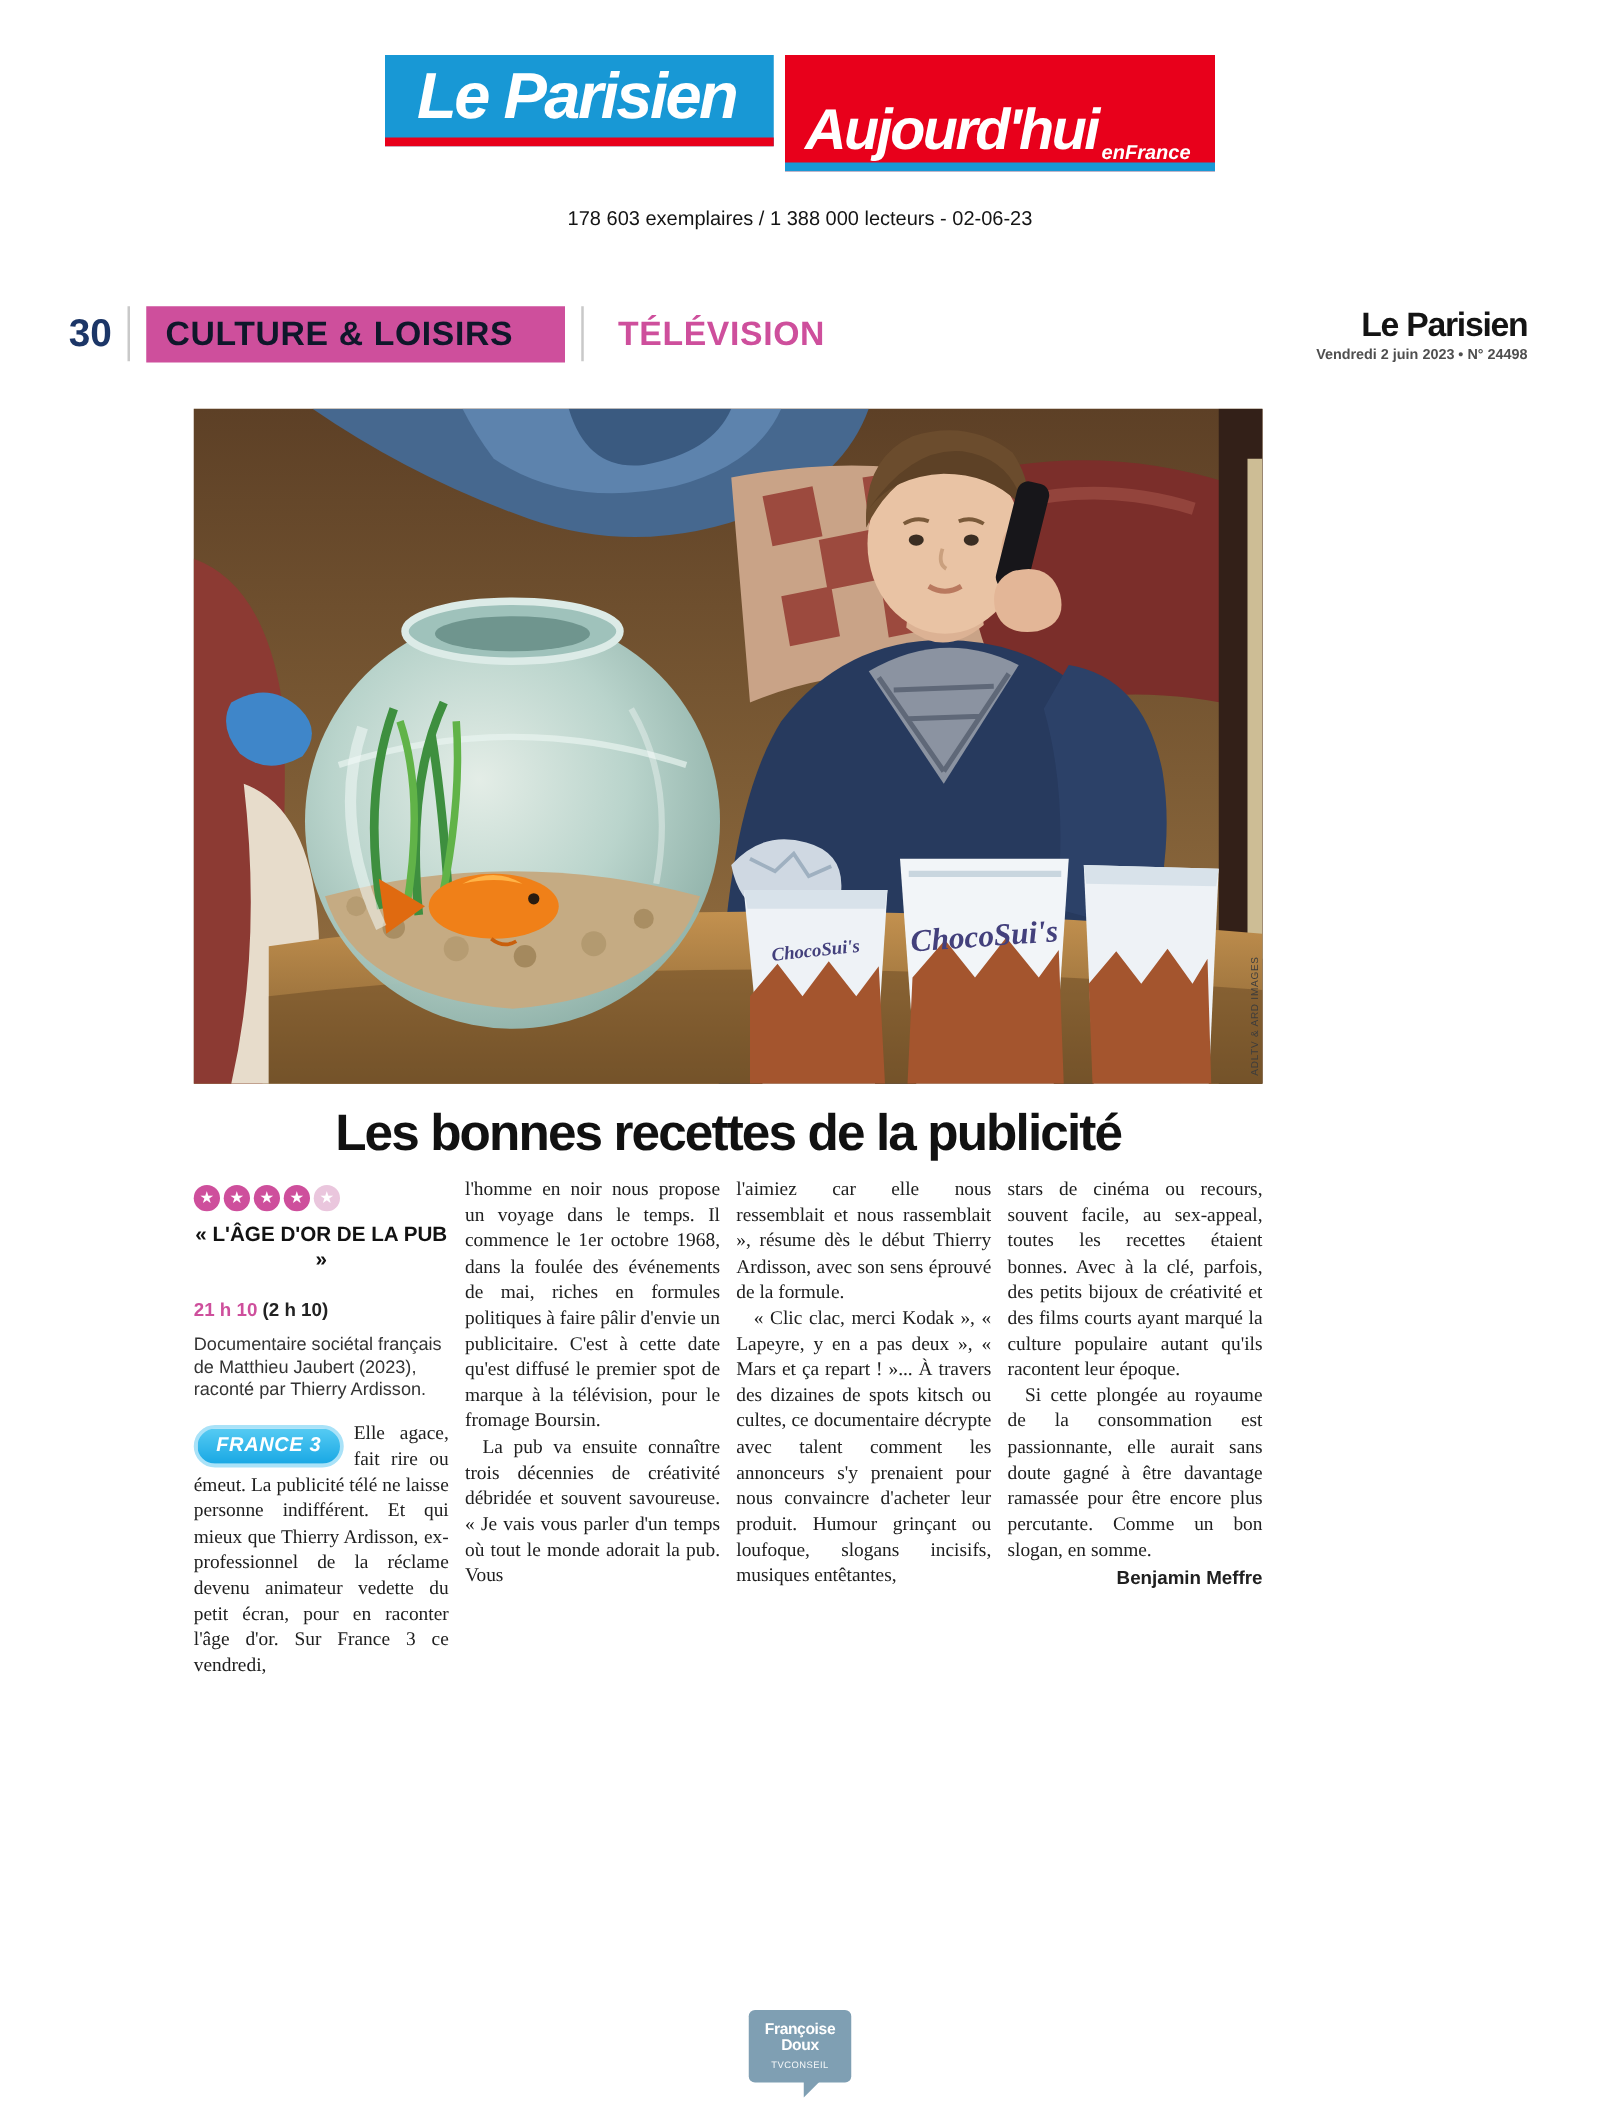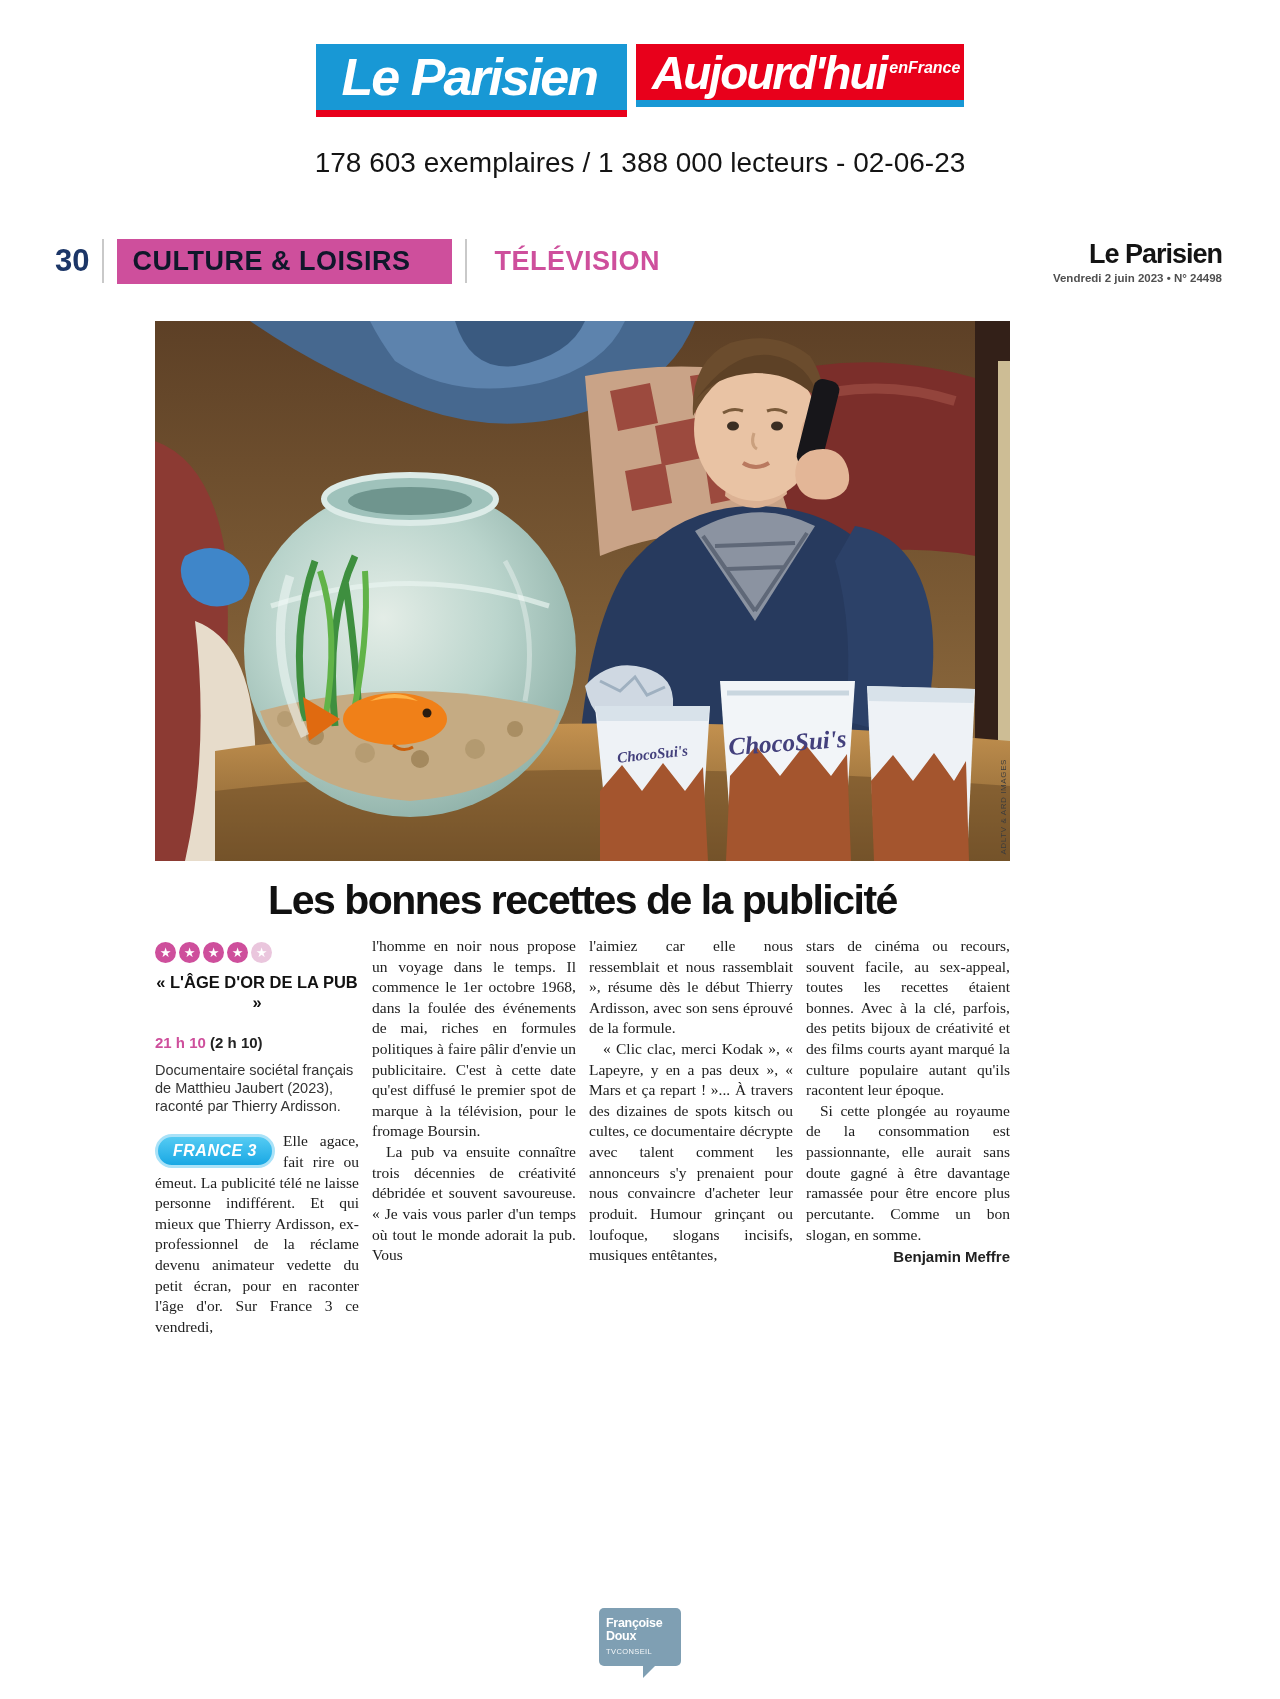--- a/index.html
+++ b/index.html
@@ -15,27 +15,27 @@
   .masthead { padding-top: 44px; }
   .logo-row { display: flex; justify-content: center; align-items: stretch; gap: 9px; }
   .lp-logo {
     background: #1898d5; border-bottom: 7px solid #e8001b;
     color: #fff; font-weight: bold; font-style: italic;
     font-size: 52px; line-height: 62px; letter-spacing: -2px;
     padding: 2px 30px 0 26px; height: 73px;
   }
   .aj-logo {
     background: #e8001b; border-bottom: 7px solid #1898d5;
-    color: #fff; display: flex; align-items: flex-start;
-    padding: 2px 4px 0 16px; height: 63px;
+    color: #fff; display: flex; align-items: flex-end;
+    padding: 2px 20px 0 16px; height: 93px;
   }
   .aj-main { font-weight: bold; font-style: italic; font-size: 46px; letter-spacing: -2px; }
   .aj-stack { display: flex; flex-direction: row; margin: 14px 0 0 3px;
     font-weight: bold; font-style: italic; font-size: 16px; line-height: 15px; }
-  .circulation { text-align: center; margin-top: 30px; font-size: 28px; color: #141414; }
+  .circulation { text-align: center; margin-top: 30px; font-size: 16px; color: #141414; }
 
   
   .band { display: flex; align-items: center; margin: 58px 58px 0 55px; height: 48px; }
   .page-num { font-size: 31px; font-weight: bold; color: #1c3667; }
   .vdiv { width: 2px; height: 44px; background: #c9c9c9; margin: 0 13px; }
   .section-box {
     background: #ce4f9c; color: #0f172a; font-weight: bold;
     font-size: 27px; letter-spacing: 0.5px;
     padding: 7px 42px 7px 15px;
   }
@@ -89,21 +89,21 @@
     font-weight: bold; font-style: italic; font-size: 16px; letter-spacing: 0.5px;
     padding: 3px 15px; margin: 3px 8px 3px 0;
   }
   .byline { font-family: "Liberation Sans", sans-serif; font-weight: bold;
     font-size: 15px; text-align: right; margin-top: 2px; }
 
   
   .watermark { position: absolute; top: 1608px; left: 50%; transform: translateX(-50%); }
   .bubble {
     position: relative; width: 82px; background: #7f9fb3; border-radius: 5px;
-    color: #fff; padding: 9px 7px 10px; text-align: left;
+    color: #fff; padding: 9px 7px 10px; text-align: center;
   }
   .bubble:after {
     content: ""; position: absolute; left: 44px; bottom: -12px;
     border-left: 13px solid #7f9fb3; border-bottom: 13px solid transparent;
   }
   .wm-name { font-size: 12.5px; font-weight: bold; line-height: 1.05; letter-spacing: -0.3px; }
   .wm-label { font-size: 7.5px; letter-spacing: 0.4px; margin-top: 4px; opacity: 0.92; }
 </style>
 </head>
 <body>

